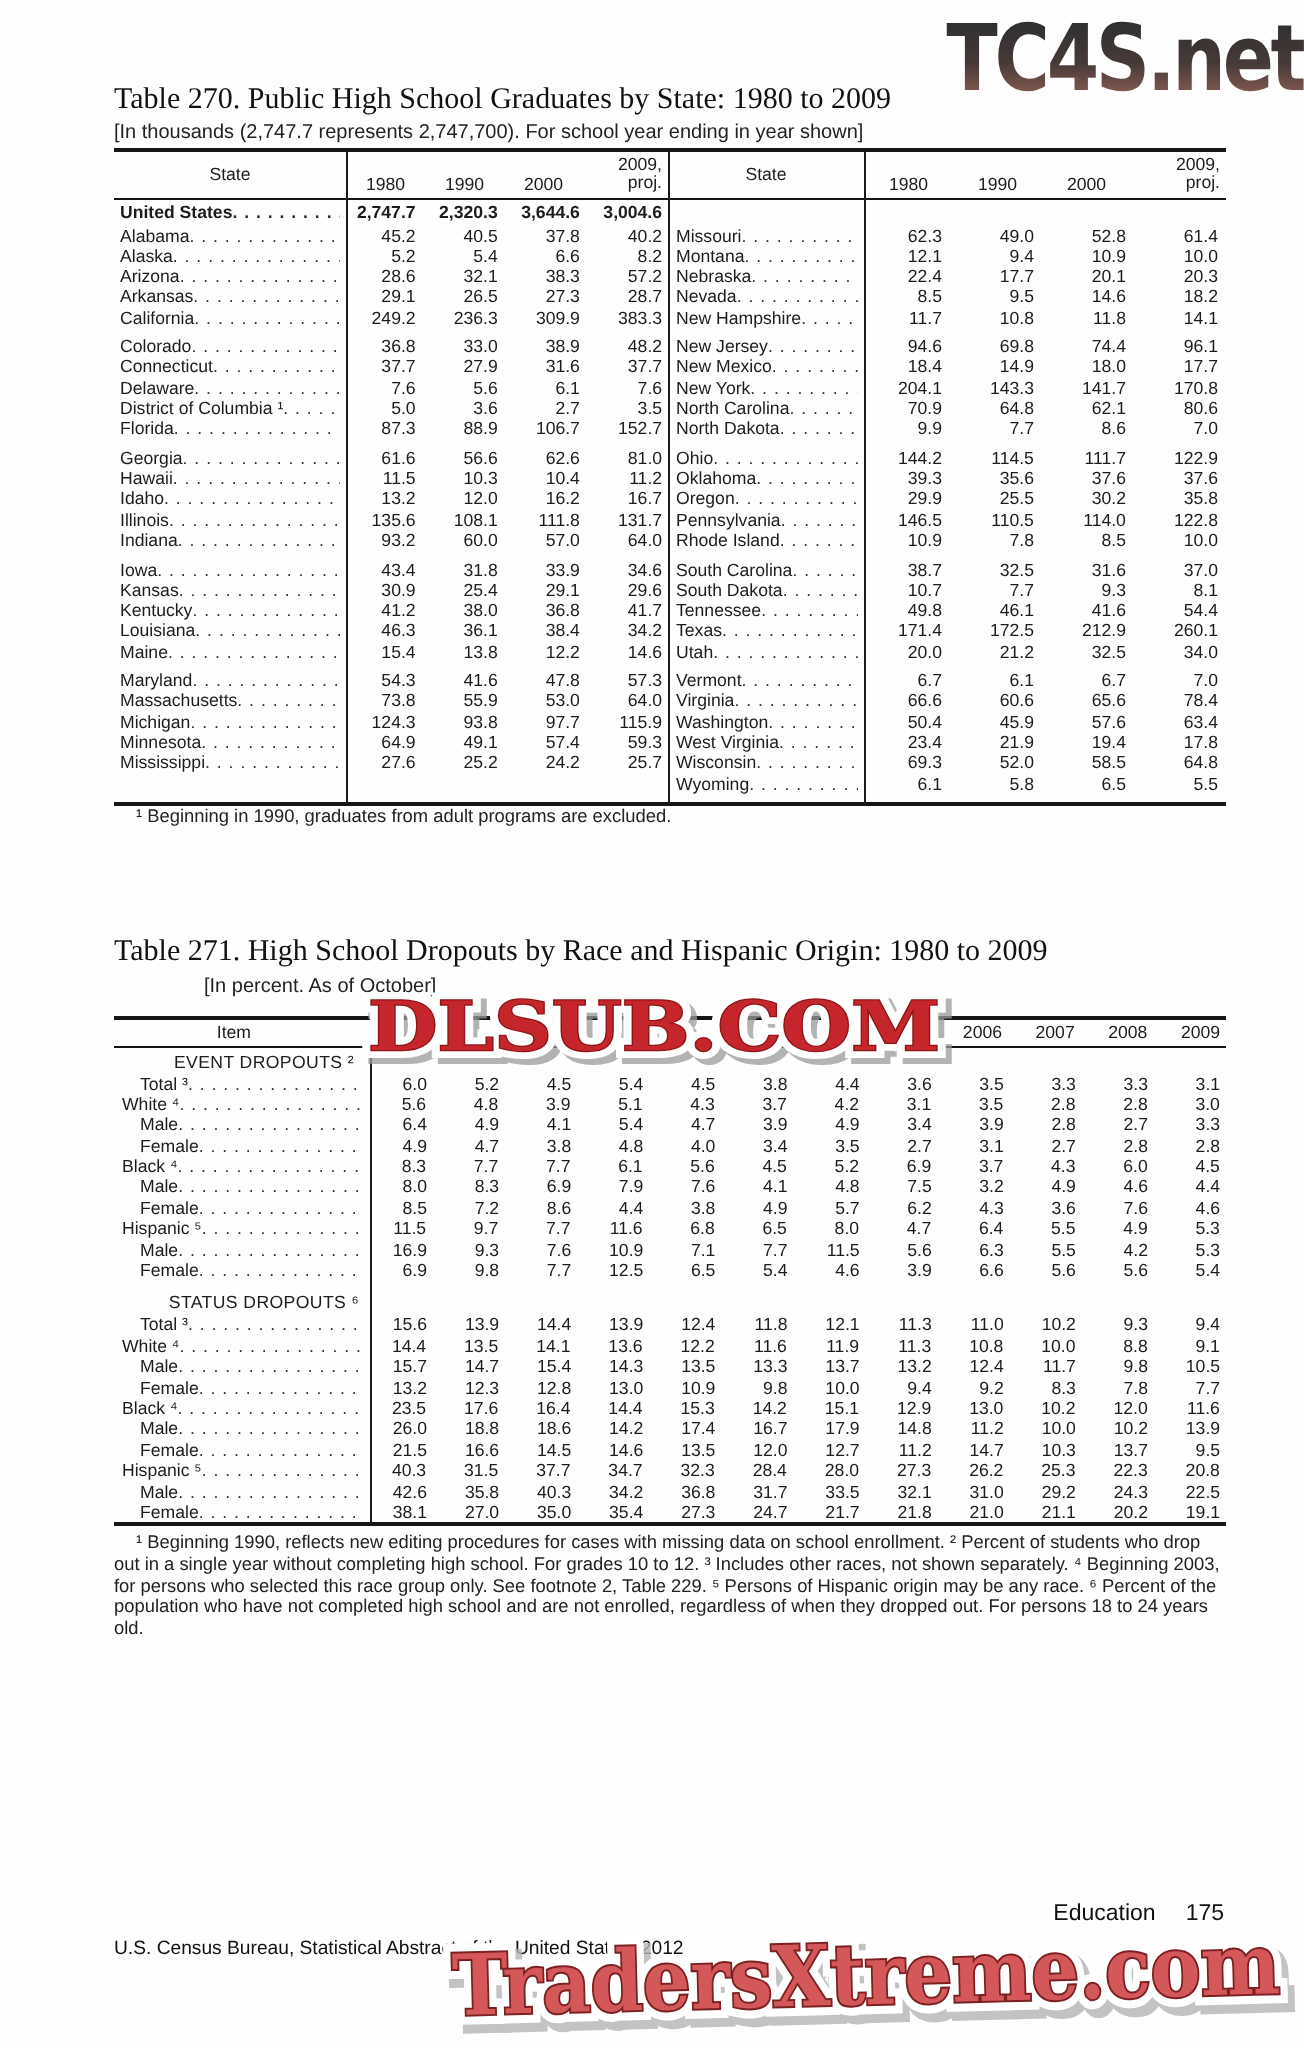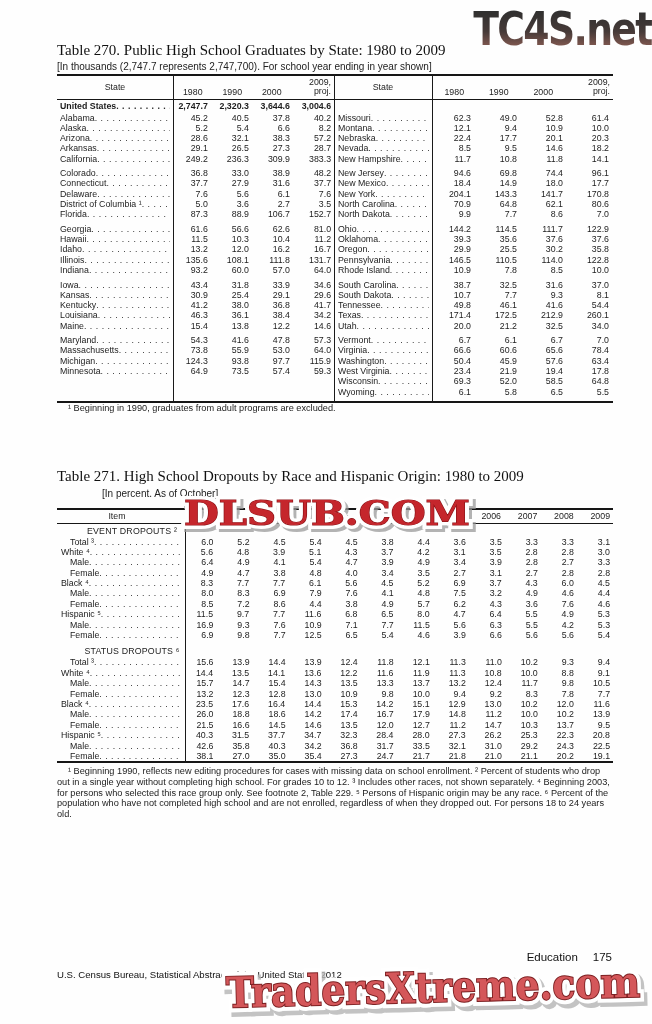--- a/index.html
+++ b/index.html
@@ -353,23 +353,33 @@
                 <div class="v">93.8</div>
                 <div class="v">97.7</div>
                 <div class="v">115.9</div>
               </div>
               <div class="trow">
                 <div class="lbl">
                   <span class="txt">Minnesota</span>
                   <span class="dots"></span>
                 </div>
                 <div class="v">64.9</div>
-                <div class="v">73.5</div>
+                <div class="v">49.1</div>
                 <div class="v">57.4</div>
                 <div class="v">59.3</div>
+              </div>
+              <div class="trow">
+                <div class="lbl">
+                  <span class="txt">Mississippi</span>
+                  <span class="dots"></span>
+                </div>
+                <div class="v">27.6</div>
+                <div class="v">25.2</div>
+                <div class="v">24.2</div>
+                <div class="v">25.7</div>
               </div>
             </div>
           </div>
       </div>
       <div class="halfR">
         <div class="thead">
           <div class="stateh">State</div>
           <div class="yrow">
             <div class="yc">1980</div>
             <div class="yc">1990</div>

